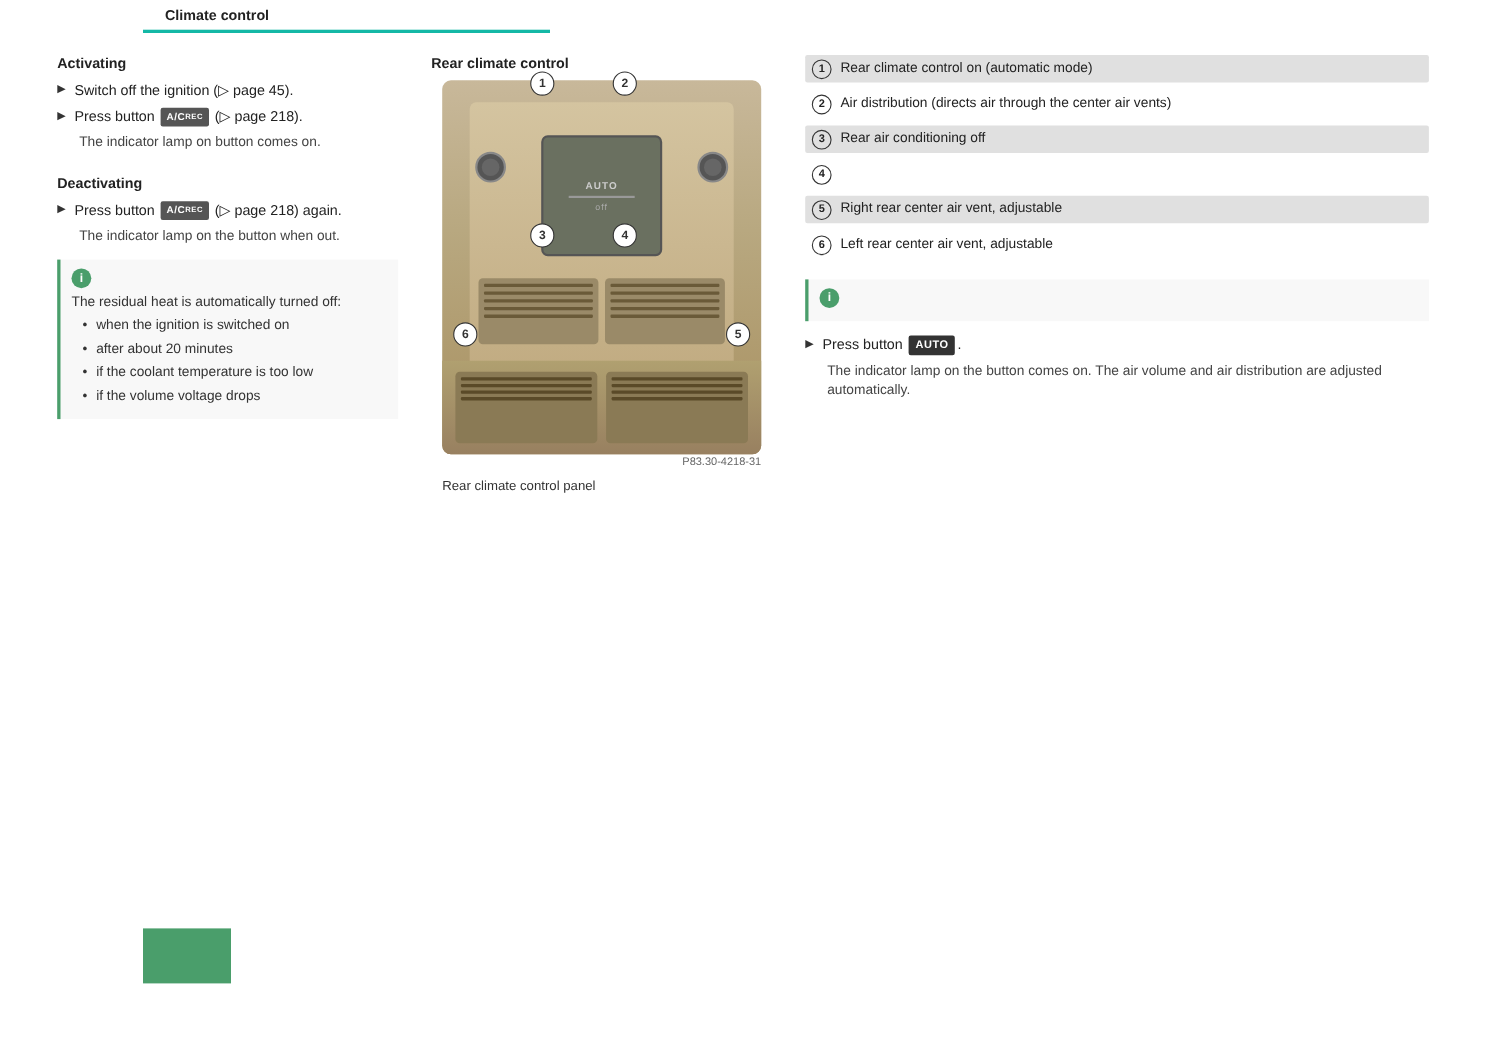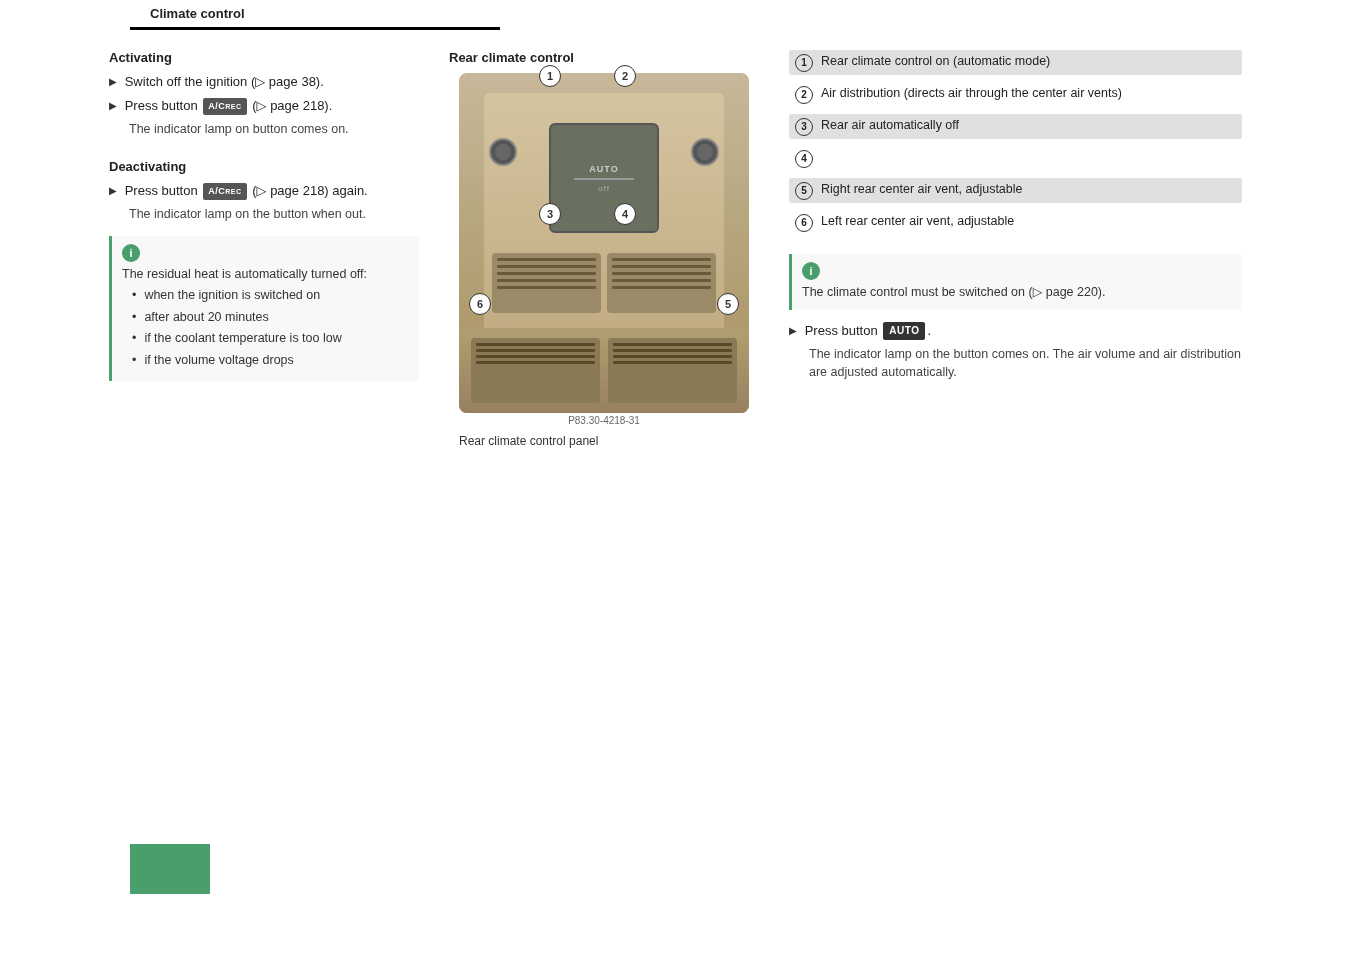--- a/index.html
+++ b/index.html
@@ -26,29 +26,29 @@
       font-size: 13px;
       padding: 8px 20px;
       width: 370px;
       margin-left: 130px;
       margin-top: 100px;
     }
     .sub-header {
       font-weight: bold;
       font-size: 13px;
       padding: 6px 20px;
-      border-bottom: 3px solid #000000;
+      border-bottom: 3px solid #14b8a6;
       width: 370px;
       margin-left: 130px;
       margin-bottom: 20px;
     }
     
     .content {
       display: flex;
-      padding: 0 109px;
+      padding: 0 52px;
       gap: 30px;
     }
     
     .left-col {
       width: 310px;
       flex-shrink: 0;
     }
     
     .center-col {
       width: 310px;
@@ -277,21 +277,21 @@
       width: 80px;
       height: 50px;
       display: flex;
       align-items: center;
       justify-content: center;
     }
     
     .img-ref {
       font-size: 10px;
       color: #666;
-      text-align: center;
+      text-align: right;
       margin-top: 2px;
     }
   </style>
 </head>
 <body>
 
 <div class="page">
 
   <div class="sub-header">
     <span>Climate control</span>
@@ -299,21 +299,21 @@
 
   <div class="content">
 
     <div class="left-col">
 
       <div class="section-title">Activating</div>
 
       <div class="bullet-item">
         <span class="arrow">▶</span>
         <span class="bullet-text">
-          Switch off the ignition (▷ page 38).
+          Switch off the ignition (▷ page 45).
         </span>
       </div>
 
       <div class="bullet-item">
         <span class="arrow">▶</span>
         <span class="bullet-text">
           Press button <span class="btn-badge">A/C<br><span style="font-size:7px">REC</span></span> (▷ page 218).
         </span>
       </div>
       <div class="indent-text">The indicator lamp on button comes on.</div>
@@ -428,21 +428,21 @@
         </li>
         <li>
           <div style="display:flex;align-items:flex-start;margin-bottom:3px;padding:3px 6px;width:100%;">
             <span class="num-circle">2</span>
             <span>Air distribution (directs air through the center air vents)</span>
           </div>
         </li>
         <li>
           <div style="display:flex;align-items:flex-start;margin-bottom:3px;background:#e0e0e0;padding:3px 6px;border-radius:2px;width:100%;">
             <span class="num-circle">3</span>
-            <span>Rear air automatically off</span>
+            <span>Rear air conditioning off</span>
           </div>
         </li>
         <li>
           <div style="display:flex;align-items:flex-start;margin-bottom:3px;padding:3px 6px;width:100%;">
             <span class="num-circle">4</span>
           </div>
         </li>
         <li>
           <div style="display:flex;align-items:flex-start;margin-bottom:3px;background:#e0e0e0;padding:3px 6px;border-radius:2px;width:100%;">
             <span class="num-circle">5</span>
@@ -453,21 +453,20 @@
           <div style="display:flex;align-items:flex-start;margin-bottom:3px;padding:3px 6px;width:100%;">
             <span class="num-circle">6</span>
             <span>Left rear center air vent, adjustable</span>
           </div>
         </li>
       </ul>
 
 
       <div class="info-box">
         <div class="info-icon">i</div>
-        <div class="info-text">The climate control must be switched on (▷ page 220).</div>
       </div>
 
       <div class="bullet-item">
         <span class="arrow">▶</span>
         <span class="bullet-text">
           Press button <span class="btn-badge-auto">AUTO</span>.
         </span>
       </div>
       <div class="indent-text">The indicator lamp on the button comes on. The air volume and air distribution are adjusted automatically.</div>
 

